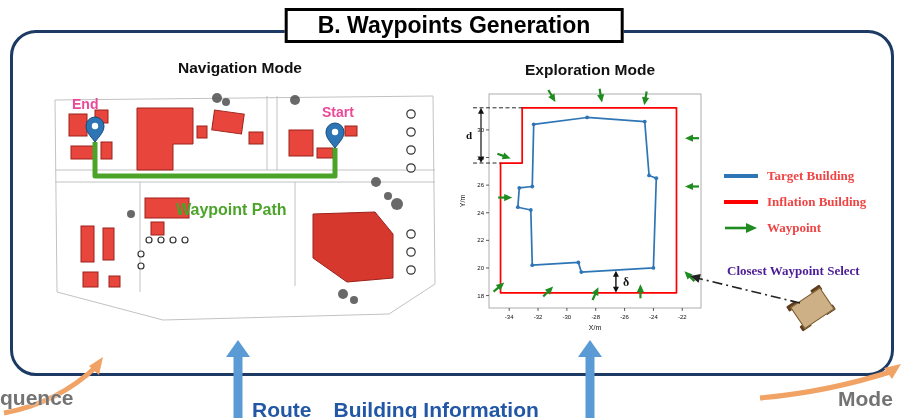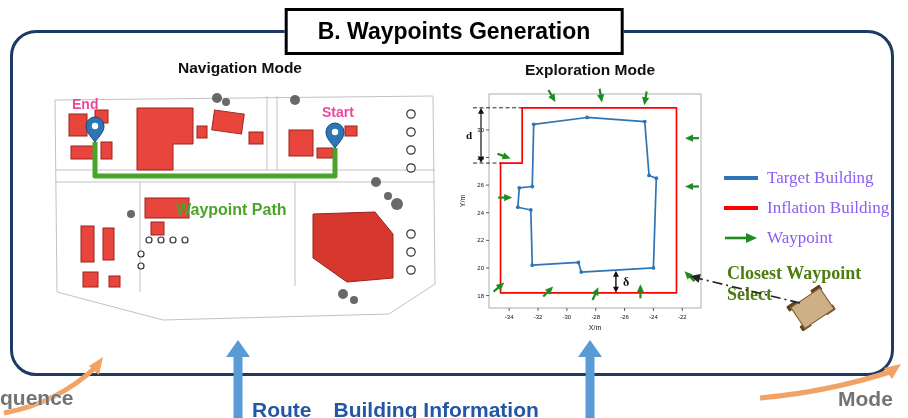--- a/index.html
+++ b/index.html
@@ -1,39 +1,39 @@
 <!DOCTYPE html>
 <html><head>
 <meta charset="utf-8">
 <style>
   html,body{margin:0;padding:0;background:#fff;}
   #stage{position:relative;width:908px;height:418px;background:#fff;overflow:hidden;
          font-family:"Liberation Sans",sans-serif;}
   .border-frame{position:absolute;left:10px;top:30px;width:878px;height:340px;
                 border:3.5px solid #1c3a63;border-radius:26px;background:transparent;}
   .title-box{position:absolute;left:50%;top:8px;transform:translateX(-50%);
-             background:#fff;border:3px solid #000;padding:7px 30px;
+             background:#fff;border:3px solid #000;padding:1px 30px;
              font-size:23px;font-weight:bold;color:#000;z-index:6;white-space:nowrap;}
   .panel-heading{position:absolute;font-size:15.5px;color:#111;text-align:center;z-index:3;font-weight:bold;}
   #nav-heading{left:150px;top:59px;width:180px;}
   #exp-heading{left:500px;top:61px;width:180px;}
   .map-label{position:absolute;font-weight:bold;color:#ec4899;font-size:14px;z-index:3;}
   #end-label{left:72px;top:96px;}
   #start-label{left:314px;top:104px;margin-left:8px;}
   #routing-label{left:176px;top:201px;color:#4ba32a;font-size:16px;}
   #map-svg{position:absolute;left:45px;top:86px;z-index:1;}
   #exploration-svg{position:absolute;left:455px;top:84px;z-index:1;}
   .legend{position:absolute;left:724px;top:168px;display:flex;flex-direction:column;gap:10px;z-index:3;}
   .legend-row{display:flex;align-items:center;gap:9px;}
-  .legend-label{font-family:"Liberation Serif",serif;font-weight:normal;font-size:17px;color:#8b5cf6;}
+  .legend-label{font-family:"Liberation Serif",serif;font-weight:bold;font-size:13px;color:#ef4444;}
   .sample-line{width:34px;height:3.5px;}
   .sample-blue{background:#2e75b6;}
   .sample-red{background:#ff0000;}
   #closest-label{position:absolute;left:727px;top:263px;font-family:"Liberation Serif",serif;
-                 font-weight:bold;font-size:18px;color:#4d7c0f;z-index:3;}
+                 font-weight:bold;font-size:13px;color:#4c1d95;z-index:3;}
   #robot{position:absolute;left:790px;top:293px;width:42px;height:30px;transform:rotate(-34deg);z-index:2;}
   #robot .body{position:absolute;left:4px;top:3px;width:34px;height:24px;background:#cdb085;border:1px solid #7a5a30;}
   #robot .wheel{position:absolute;width:11px;height:6px;background:#5f3d1d;border-radius:1px;}
   #robot .w1{left:1px;top:0;} #robot .w2{left:30px;top:0;}
   #robot .w3{left:1px;top:24px;} #robot .w4{left:30px;top:24px;}
   #overlay{position:absolute;left:0;top:0;z-index:5;pointer-events:none;}
   .bottom-orange{position:absolute;font-weight:bold;font-size:21px;color:#737373;z-index:6;
                  text-shadow:0 0 2px #fff;white-space:nowrap;}
   #seq-text{left:0px;top:386px;}
   #waypoints-text{left:838px;top:387px;}

